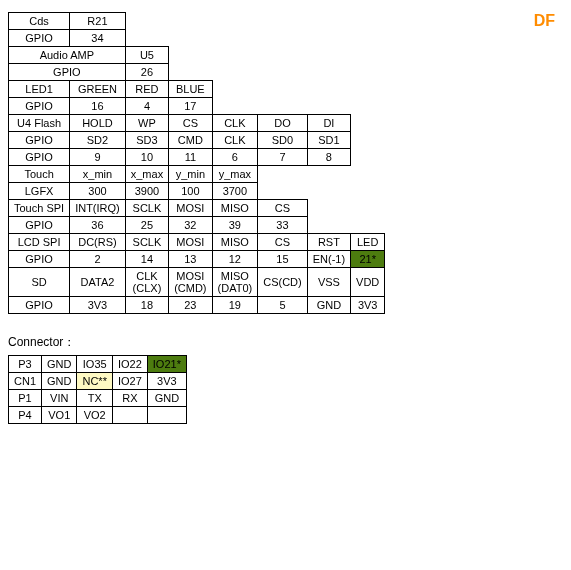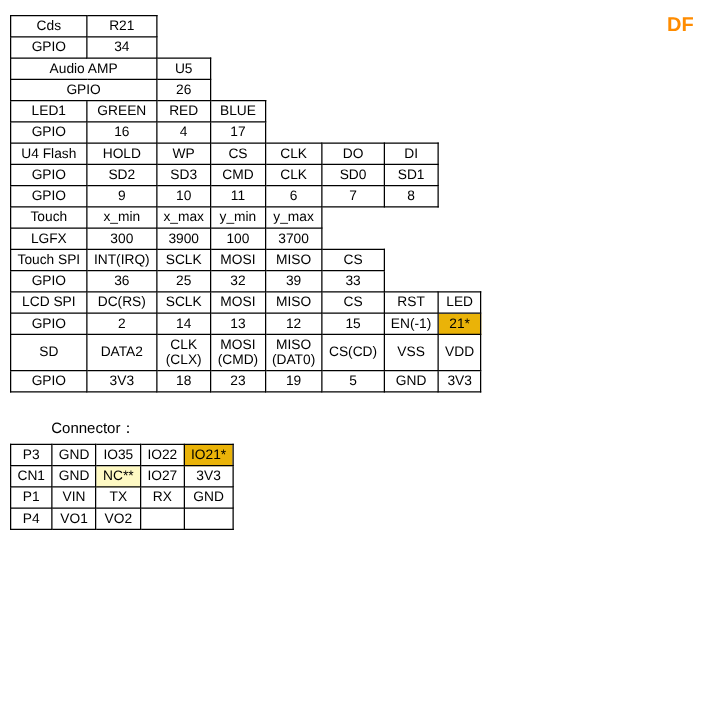--- a/index.html
+++ b/index.html
@@ -29,30 +29,29 @@
       margin-bottom: 6px;
     }
     td {
       border: 1px solid #000;
       padding: 2px 5px;
       text-align: center;
       white-space: nowrap;
       font-size: 11px;
     }
     .highlight-yellow {
-      background-color: #eab308;
+      background-color: #4d7c0f;
     }
     .highlight-pink {
       background-color: #fef9c3;
     }
     .connector-label {
       margin-top: 8px;
       margin-bottom: 4px;
       font-size: 12px;
-      margin-left: 33px;
     }
     .section-main {
       margin-top: 4px;
     }
   </style>
 </head>
 <body>
 
 <div class="page-container">
   <div class="df-label">DF</div>

